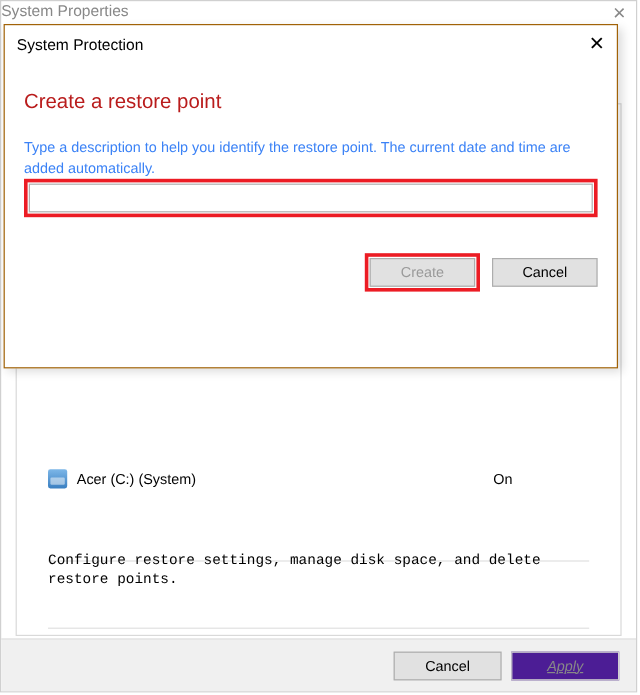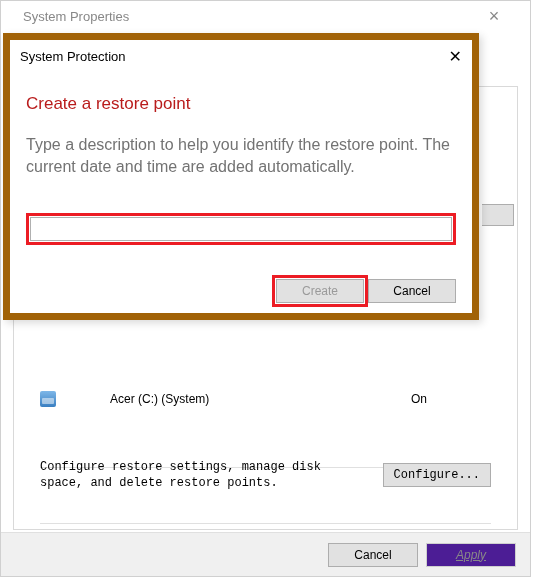--- a/index.html
+++ b/index.html
@@ -21,22 +21,21 @@
     position: absolute;
     top: 0; left: 0;
     width: 531px;
     height: 577px;
     border: 1px solid #d0d0d0;
     background: #fff;
   }
   .sysprops-titlebar {
     height: 30px;
     display: flex;
-    align-items: center;
-    padding: 0 22px;
+    padding: 0 0;
     color: #888;
     font-size: 13px;
   }
   .sysprops-titlebar .spacer { flex: 1; }
   .sysprops-titlebar .close { font-size: 18px; color: #888; width: 28px; text-align: center; }
 
   .sysprops-body {
     position: absolute;
     top: 30px; left: 0; right: 0; bottom: 0;
   }
@@ -54,21 +53,21 @@
   .drive-list {
     position: absolute;
     left: 26px; right: 26px; top: 301px;
     font-size: 12px;
   }
   .drive-row { display: flex; align-items: center; height: 22px; }
   .drive-icon { width: 16px; height: 16px; margin-right: 8px; display: inline-block; }
   .drive-c { background: linear-gradient(#7db7e8,#3a7fc1); border-radius: 2px; position: relative; }
   .drive-c:after { content:""; position:absolute; left:2px; top:7px; width:12px; height:6px; background:#fff; opacity:.5; border-radius:1px;}
   .drive-d { background: linear-gradient(#f5f5f5,#cfcfcf); border:1px solid #bcbcbc; border-radius: 2px; }
-  .drive-name { flex: 1; margin-left: 46px; }
+  .drive-name { flex: 1; }
   .drive-status { width: 80px; }
 
   .cfg-row {
     position: absolute; left: 26px; right: 26px;
     display: flex; align-items: center; gap: 12px;
     font-size: 12px;
   }
   .cfg-row.one { top: 372px; font-family: Liberation Mono, monospace; }
   .cfg-row.two { top: 449px; }
   .cfg-text { flex: 1; line-height: 1.35; }
@@ -98,25 +97,25 @@
     gap: 8px;
     padding-right: 14px;
   }
   .bottom-bar .win-btn { width: 88px; height: 24px; }
   .win-btn.apply { color: #888; font-style: italic; text-decoration: underline; background:#4c1d95; border-color:#cfcfcf; cursor: default;}
 
   
   .dialog {
     position: absolute;
     left: 3px;
-    top: 33px;
-    width: 476px;
+    top: 20px;
+    width: 512px;
     height: 287px;
     background: #fff;
-    border: 7px solid #a16207;
+    border: 1px solid #a16207;
     box-shadow: 3px 3px 8px rgba(0,0,0,0.15);
     z-index: 10;
   }
   .dialog-titlebar {
     height: 32px;
     display: flex;
     align-items: center;
     padding: 0 10px;
     font-size: 13px;
     color: #000;
@@ -125,42 +124,43 @@
   .dialog-titlebar .dclose { font-size: 16px; width: 30px; text-align: right; cursor: pointer; }
 
   .dialog-body { padding: 8px 16px 14px 16px; }
   .dlg-heading {
     color: #b91c1c;
     font-size: 17px;
     font-weight: 400;
     margin: 14px 0 20px 0;
   }
   .dlg-desc {
-    font-size: 16px;
+    font-size: 12px;
     line-height: 1.4;
-    color: #737373;
-    margin-bottom: 34px;
+    color: #3b82f6;
+    margin-bottom: 0;
   }
   .input-wrap {
     border: 3px solid #ec1c24;
     padding: 1px;
     margin-bottom: 30px;
   }
   .dlg-input {
     width: 100%;
     height: 24px;
     border: 1px solid #b0b0b0;
     padding: 2px 4px;
     font-family: inherit;
     font-size: 12px;
     outline: none;
   }
   .dlg-buttons {
     display: flex;
     justify-content: flex-end;
+    gap: 10px;
     align-items: center;
   }
   .create-highlight {
     border: 3px solid #ec1c24;
     padding: 1px;
     display: inline-block;
   }
   .dlg-btn {
     width: 88px;
     height: 24px;
@@ -205,21 +205,20 @@
           <span class="drive-icon drive-c"></span>
           <span class="drive-name">Acer (C:) (System)</span>
           <span class="drive-status">On</span>
         </div>
       </div>
 
       <div class="hr h1"></div>
 
       <div class="cfg-row one">
         <div class="cfg-text">Configure restore settings, manage disk space, and delete restore points.</div>
-        <button class="win-btn">Configure...</button>
       </div>
 
       <div class="hr h2"></div>
 
       <div class="cfg-row two">
         <div class="cfg-text">Create a restore point right now for the drives that have system protection turned on.</div>
         <button class="win-btn">Create...</button>
       </div>
 
     </div>

